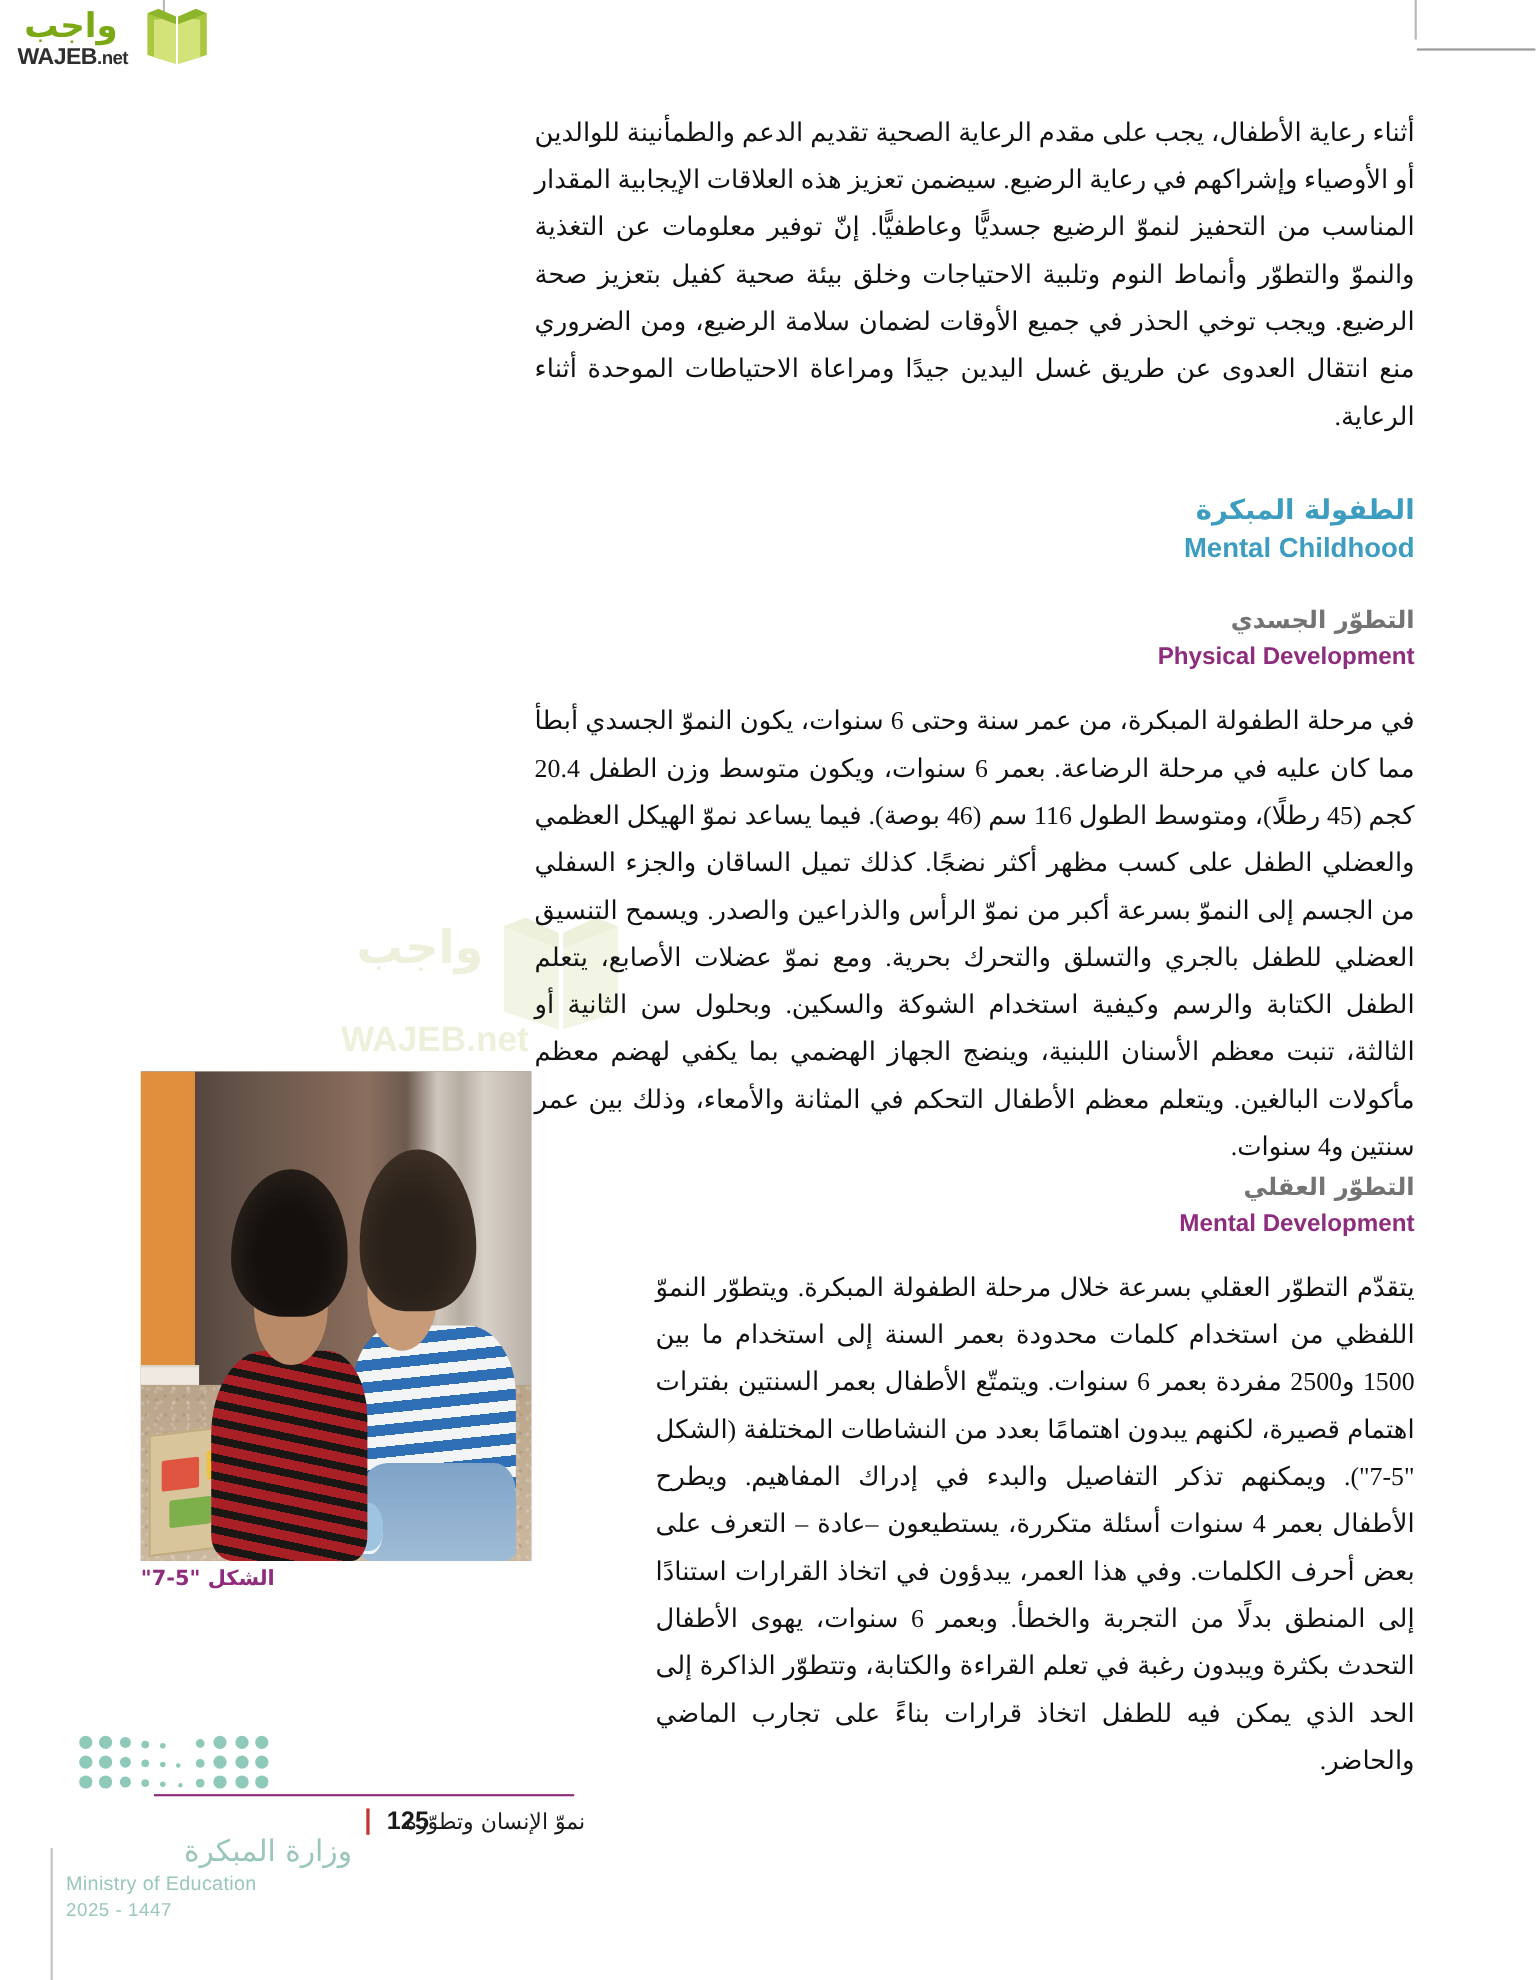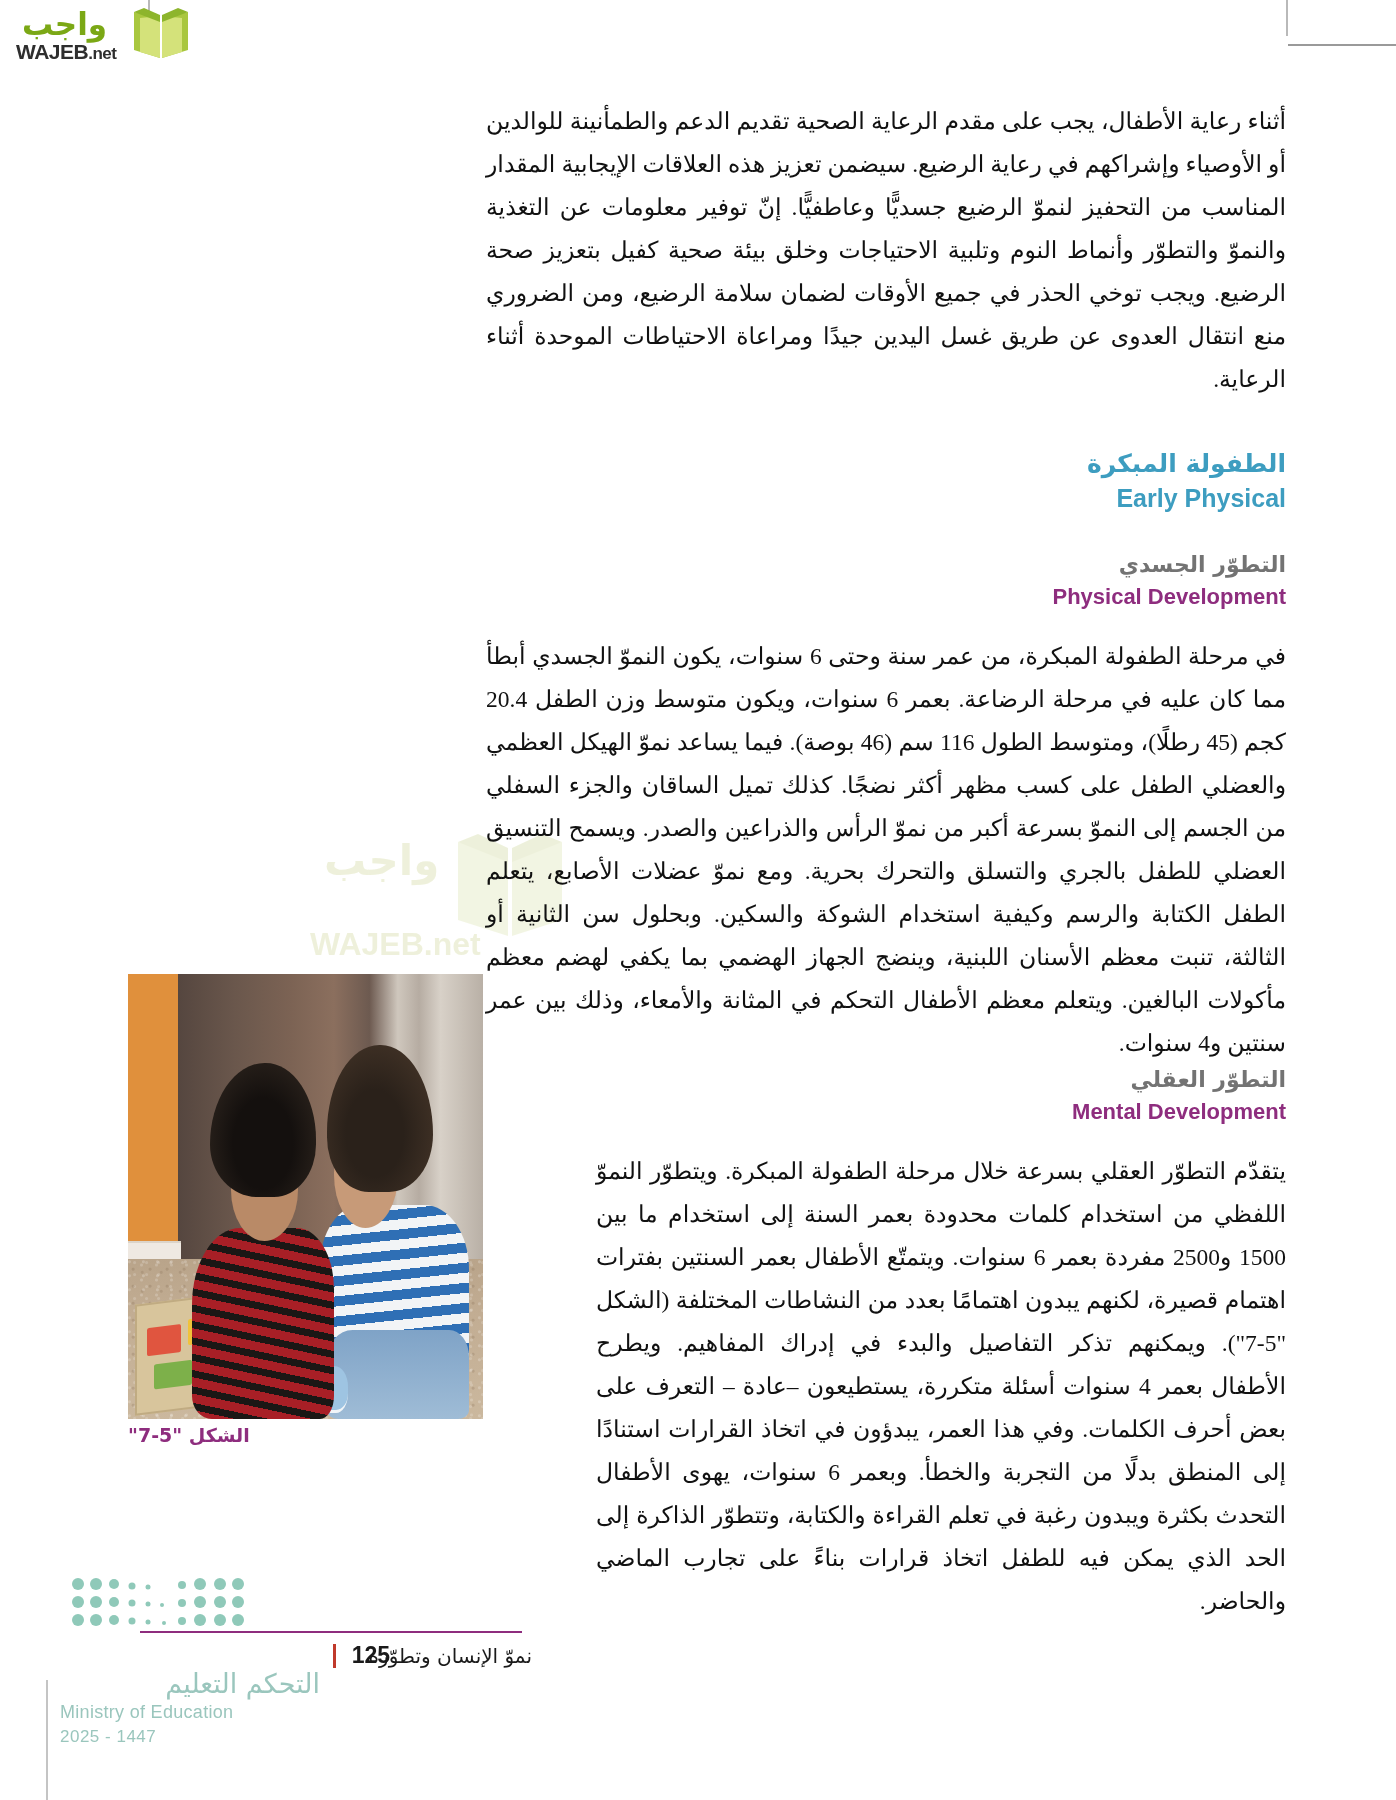--- a/index.html
+++ b/index.html
@@ -466,21 +466,21 @@
 </div>
 
 <div class="content">
 
   <p class="body-par">أثناء رعاية الأطفال، يجب على مقدم الرعاية الصحية تقديم الدعم والطمأنينة للوالدين أو الأوصياء وإشراكهم في رعاية الرضيع. سيضمن تعزيز هذه العلاقات الإيجابية المقدار المناسب من التحفيز لنموّ الرضيع جسديًّا وعاطفيًّا. إنّ توفير معلومات عن التغذية والنموّ والتطوّر وأنماط النوم وتلبية الاحتياجات وخلق بيئة صحية كفيل بتعزيز صحة الرضيع. ويجب توخي الحذر في جميع الأوقات لضمان سلامة الرضيع، ومن الضروري منع انتقال العدوى عن طريق غسل اليدين جيدًا ومراعاة الاحتياطات الموحدة أثناء الرعاية.</p>
 
   <div class="spacer-lg"></div>
 
   <div class="head-block">
     <div class="head-ar-teal">الطفولة المبكرة</div>
-    <div class="head-en-teal">Early Physical</div>
+    <div class="head-en-teal">Mental Childhood</div>
   </div>
 
   <div class="spacer-md"></div>
 
   <div class="head-block">
     <div class="head-ar-purple">التطوّر الجسدي</div>
     <div class="head-en-purple">Physical Development</div>
   </div>
 
   <div class="spacer-sm"></div>
@@ -567,16 +567,16 @@
 </svg>
 
 <div class="footer-rule"></div>
 <div class="footer-row">
   <span class="footer-title">نموّ الإنسان وتطوّره</span>
   <span class="footer-pageno">125</span>
   <span class="footer-tick"></span>
 </div>
 
 <div class="ministry">
-  <div class="ministry-ar">التحكم التعليم</div>
+  <div class="ministry-ar">وزارة المبكرة</div>
   <div class="ministry-en">Ministry of Education</div>
   <div class="ministry-year">2025 - 1447</div>
 </div>
 
 </body></html>

